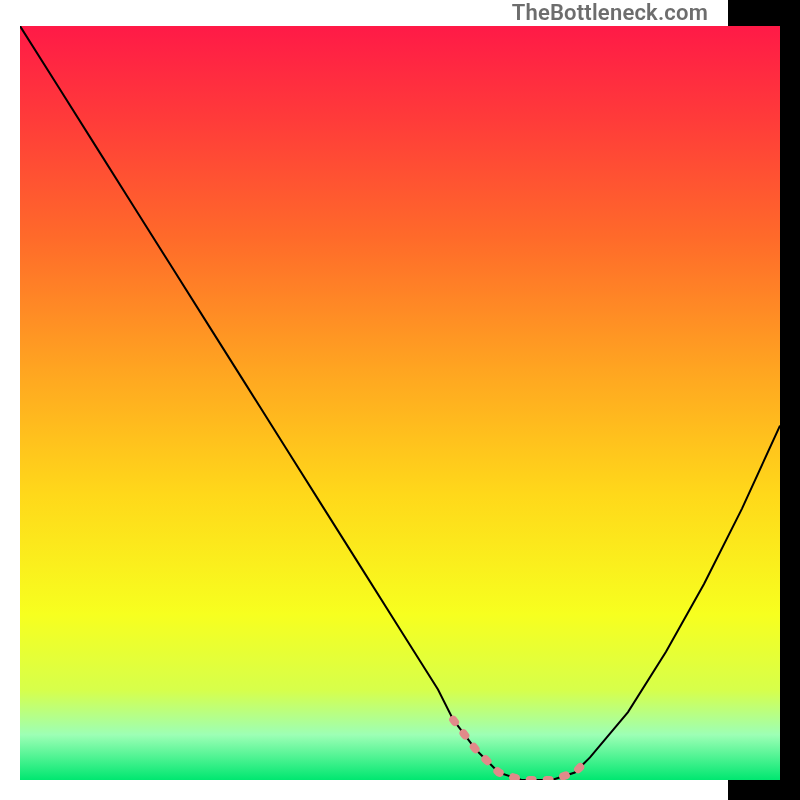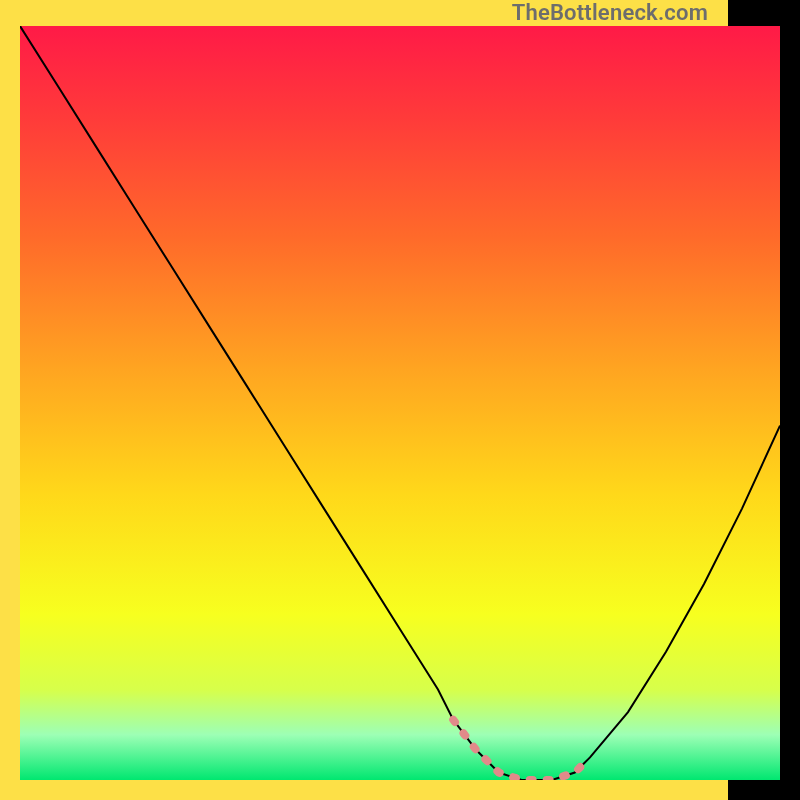--- a/index.html
+++ b/index.html
@@ -7,21 +7,21 @@
     padding: 0;
     width: 800px;
     height: 800px;
     background: #000;
     overflow: hidden;
   }
   .stage {
     position: relative;
     width: 728px;
     height: 800px;
-    background: #fde047;
+    background: #ffffff;
   }
   .plot {
     position: absolute;
     left: 20px;
     top: 26px;
     width: 760px;
     height: 754px;
     overflow: hidden;
   }
   .watermark {

